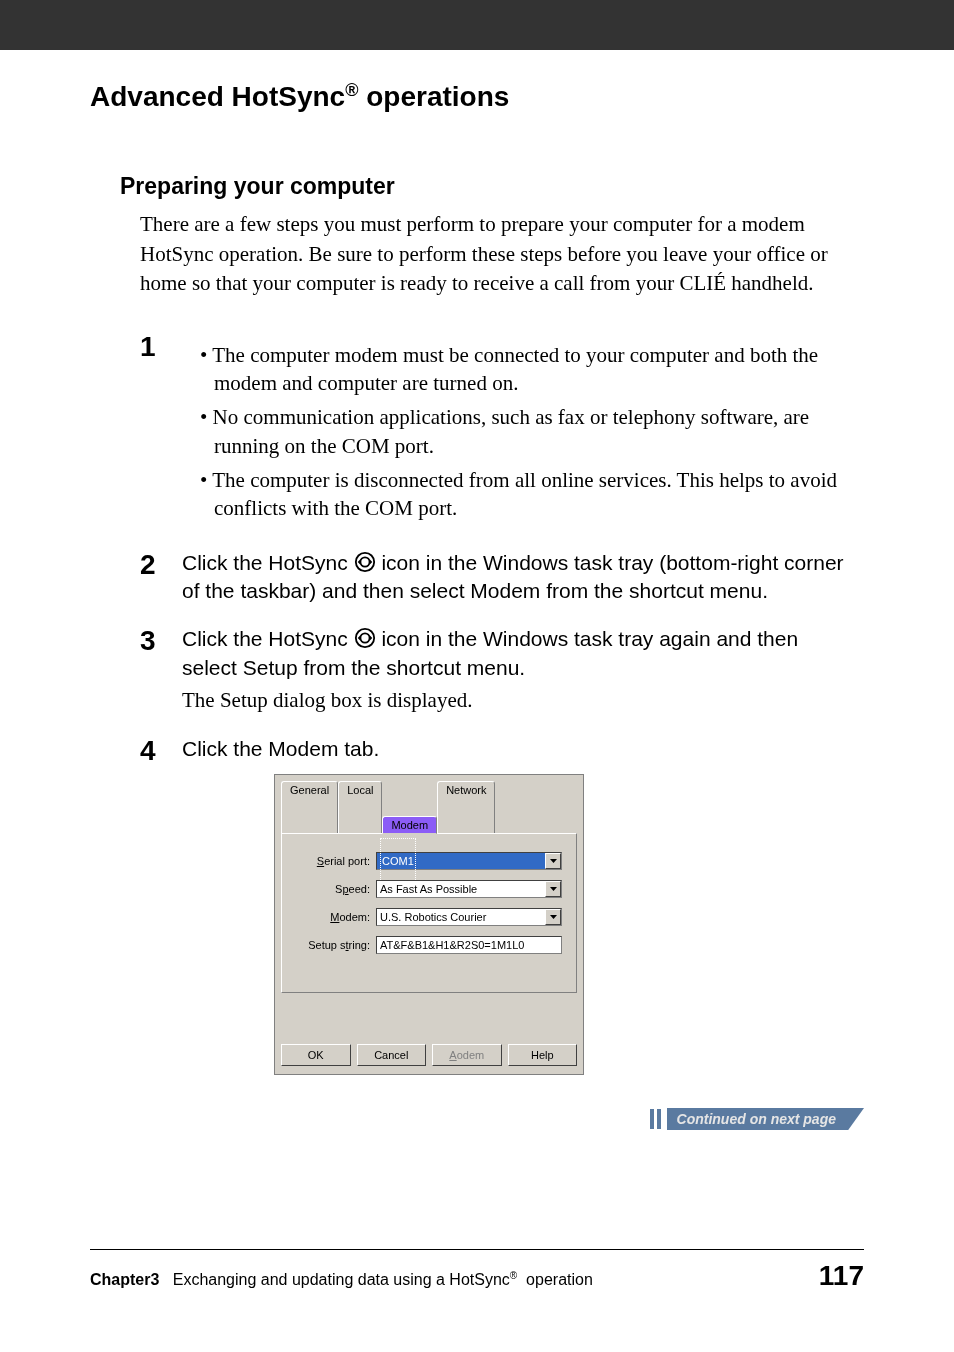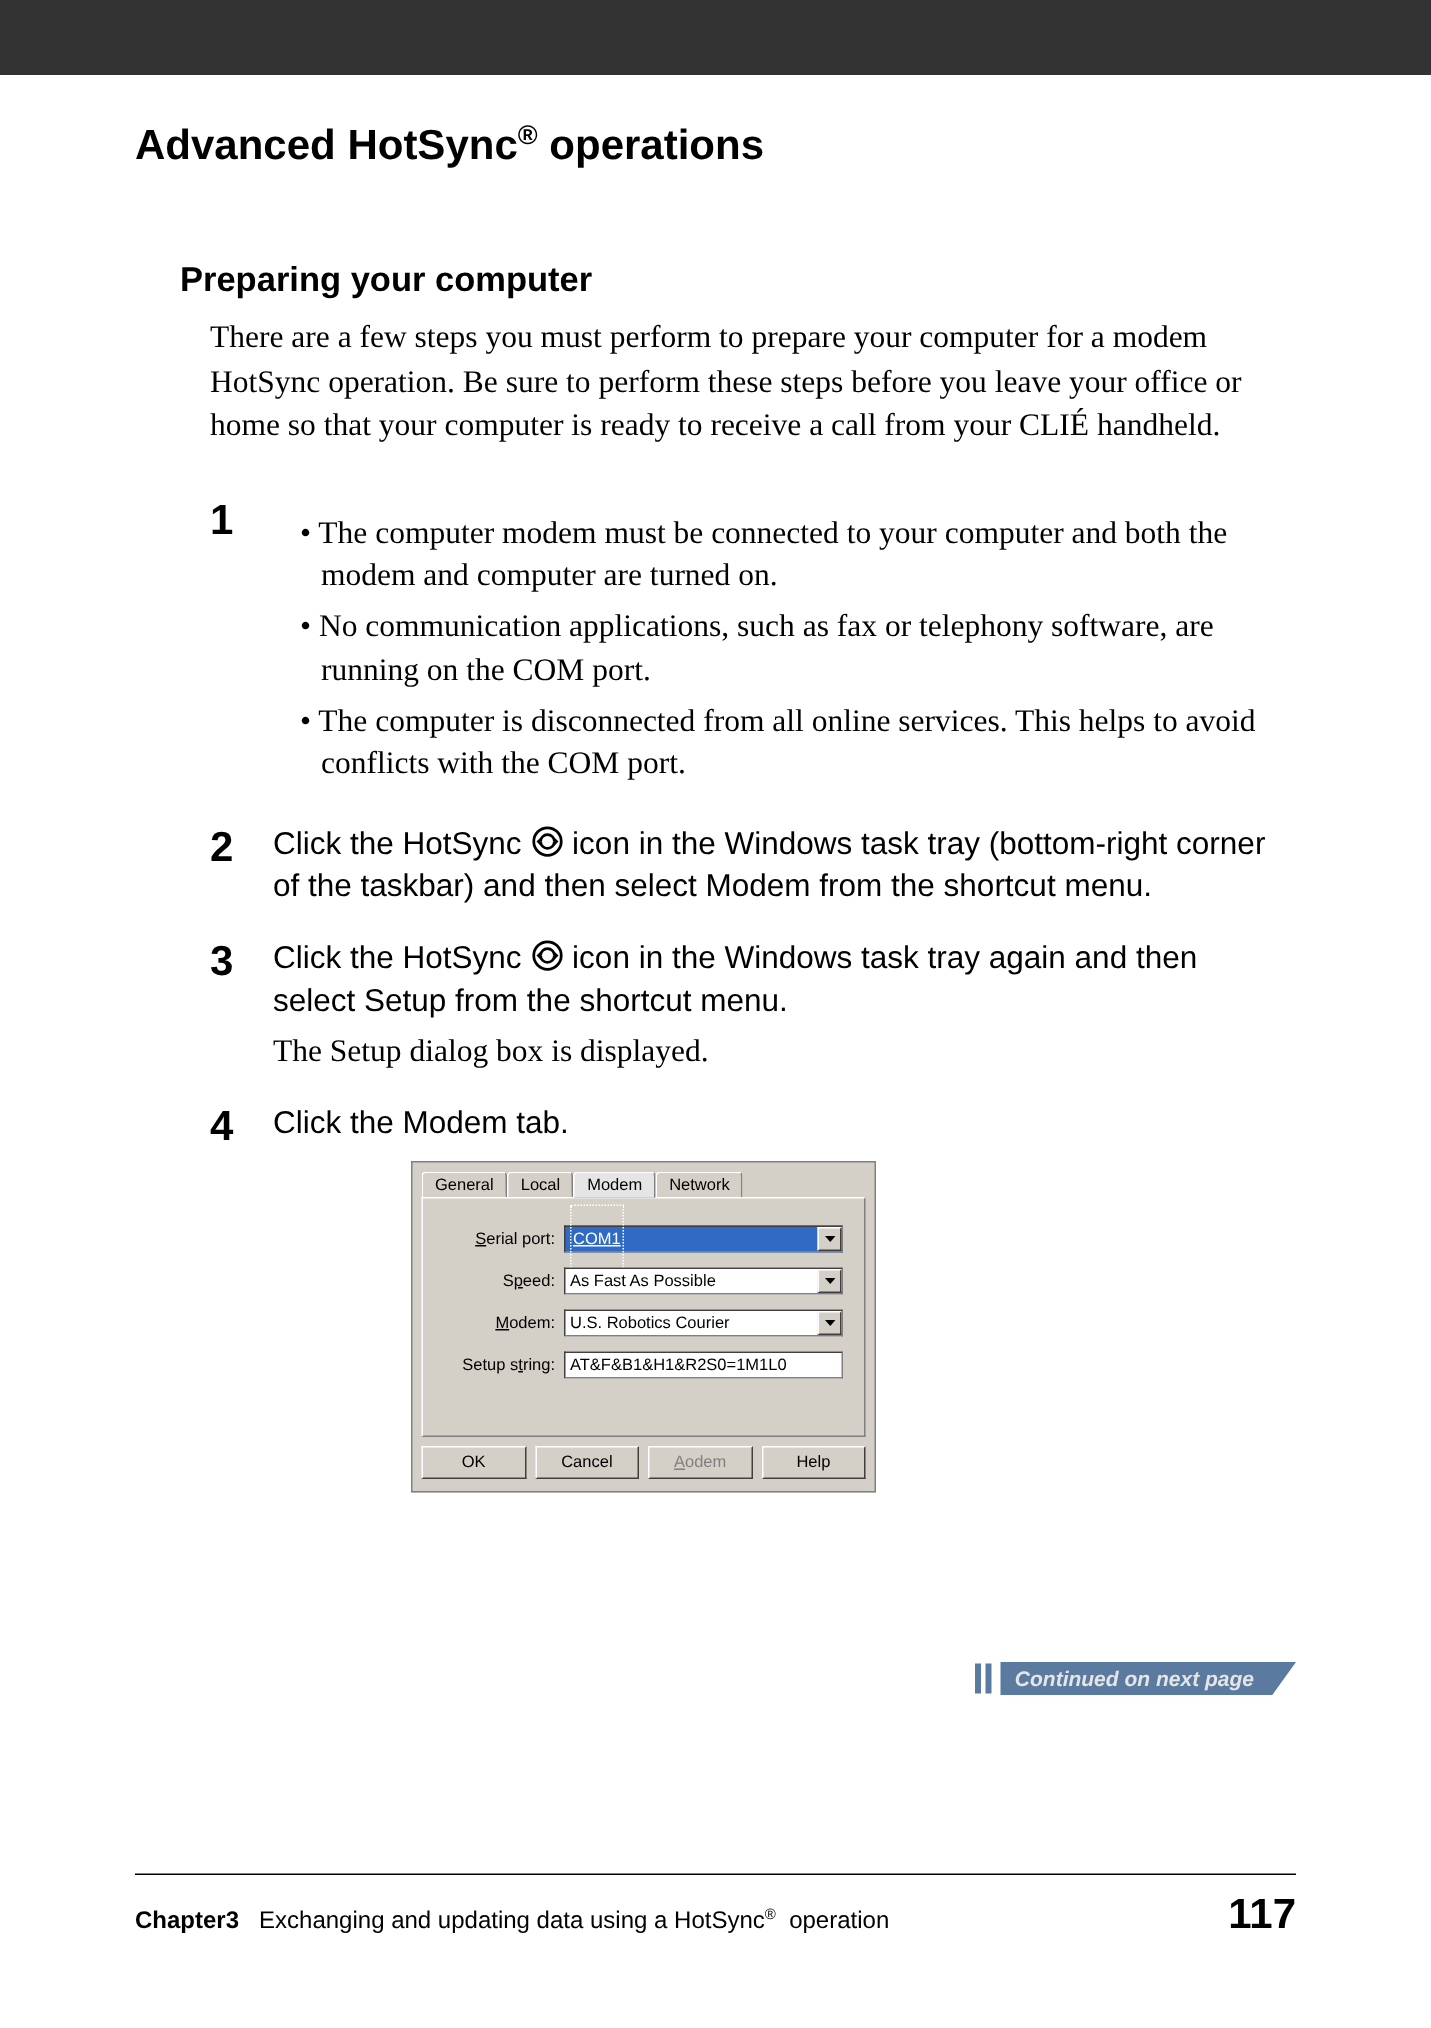--- a/index.html
+++ b/index.html
@@ -128,24 +128,25 @@
     background: #d4d0c8;
     padding: 2px 8px;
     font-size: 11px;
     border-top-left-radius: 3px;
     border-top-right-radius: 3px;
     position: relative;
     border-top-color: #fff;
     border-left-color: #fff;
   }
   .tab.active {
-    background: #e5e5e5;
+    background: #8b5cf6;
     z-index: 2;
     border-bottom: 1px solid #d4d0c8;
     margin-bottom: -1px;
+    margin-top: 35px;
   }
   .tab-panel {
     margin: 0 6px 6px 6px;
     border: 1px solid #808080;
     border-top-color: #fff;
     border-left-color: #fff;
     padding: 18px 14px 28px 14px;
     background: #d4d0c8;
   }
   .form-row {
@@ -166,21 +167,21 @@
     background: #fff;
     border: 1px solid #808080;
     border-top-color: #404040; border-left-color: #404040;
     font-size: 11px;
     padding: 1px 3px;
     display: flex;
     align-items: center;
     justify-content: space-between;
   }
   .form-input.selected { background: #316ac5; color: #fff; }
-  .form-input.selected .sel-text { border: 1px dotted #fff; padding: 16px 1px; text-decoration: underline; }
+  .form-input.selected .sel-text { border: 1px dotted #fff; padding: 16px 1px; }
   .dd-arrow {
     width: 16px; height: 16px;
     background: #d4d0c8;
     border: 1px solid #fff;
     border-right-color: #404040; border-bottom-color: #404040;
     margin: -1px -3px -1px 2px;
     display: flex; align-items: center; justify-content: center;
   }
   .dd-arrow svg { width: 7px; height: 4px; }
   .btn-row {
@@ -188,21 +189,21 @@
     gap: 6px;
     padding: 0 6px 8px 6px;
     justify-content: center;
   }
   .dlg-btn {
     width: 84px; height: 22px;
     background: #d4d0c8;
     border: 1px solid #404040;
     border-top-color: #fff; border-left-color: #fff;
     font-size: 11px;
-    display: flex; align-items: center; justify-content: center;
+    display: flex; align-items: center; justify-content: center; margin-top: 45px;
   }
   .dlg-btn.disabled { color: #808080; }
   .dlg-btn .ul { text-decoration: underline; }
 
   
   .continued-wrap {
     position: absolute;
     right: 90px;
     top: 1108px;
     display: flex;

